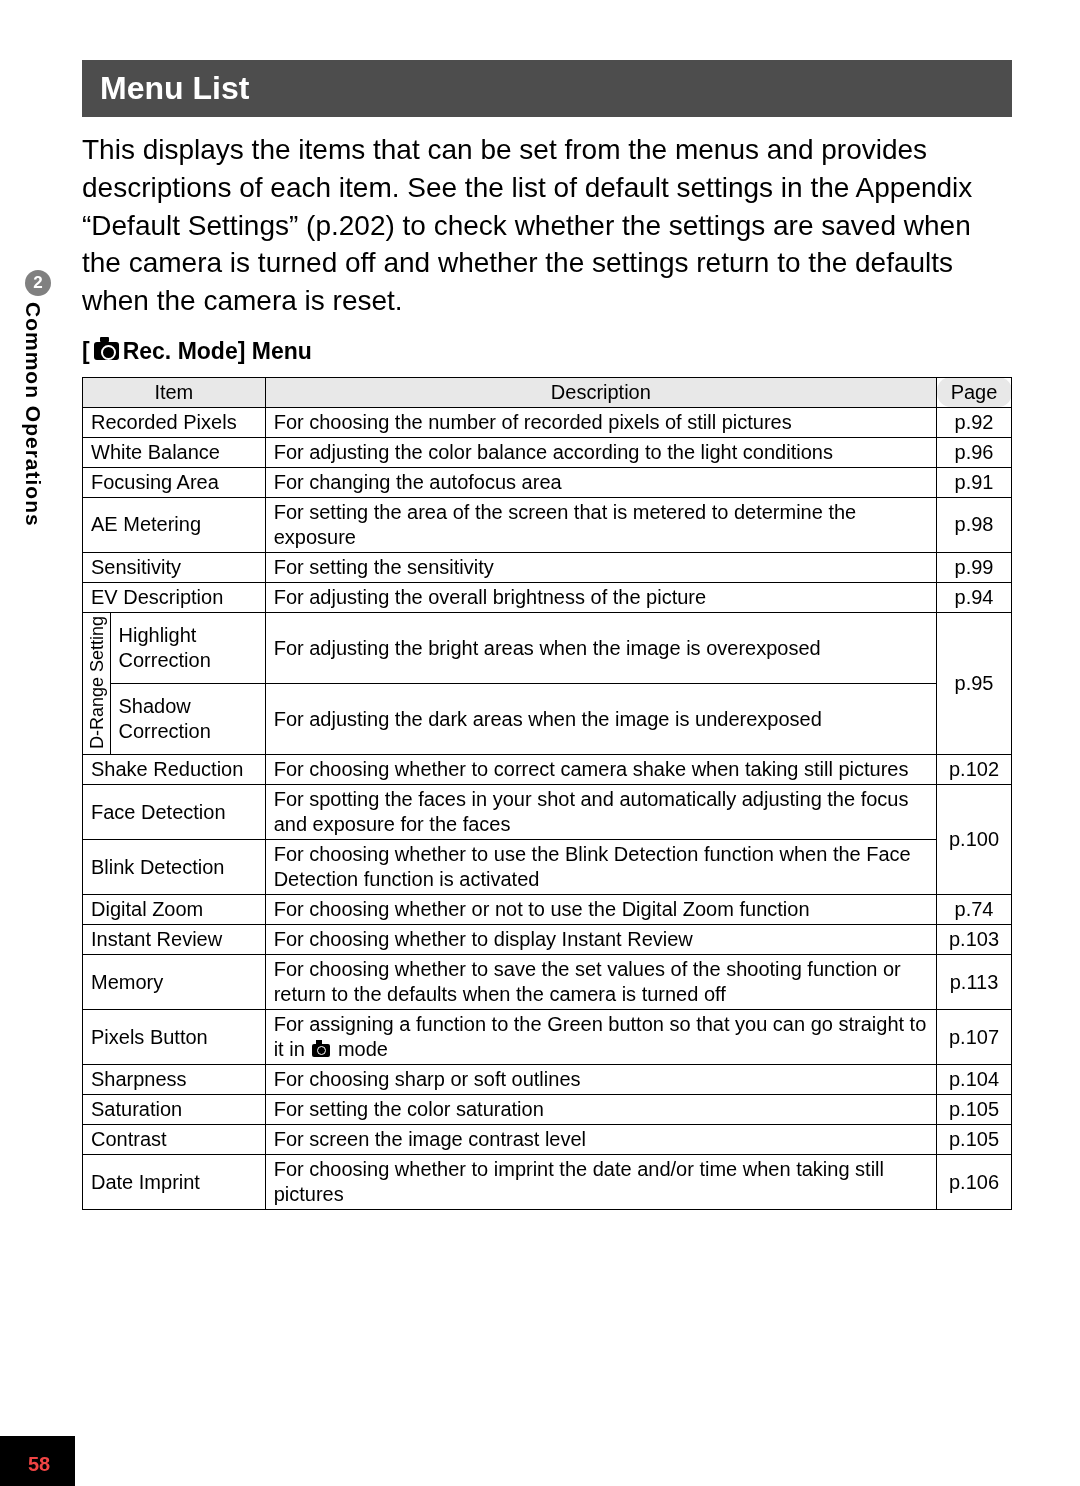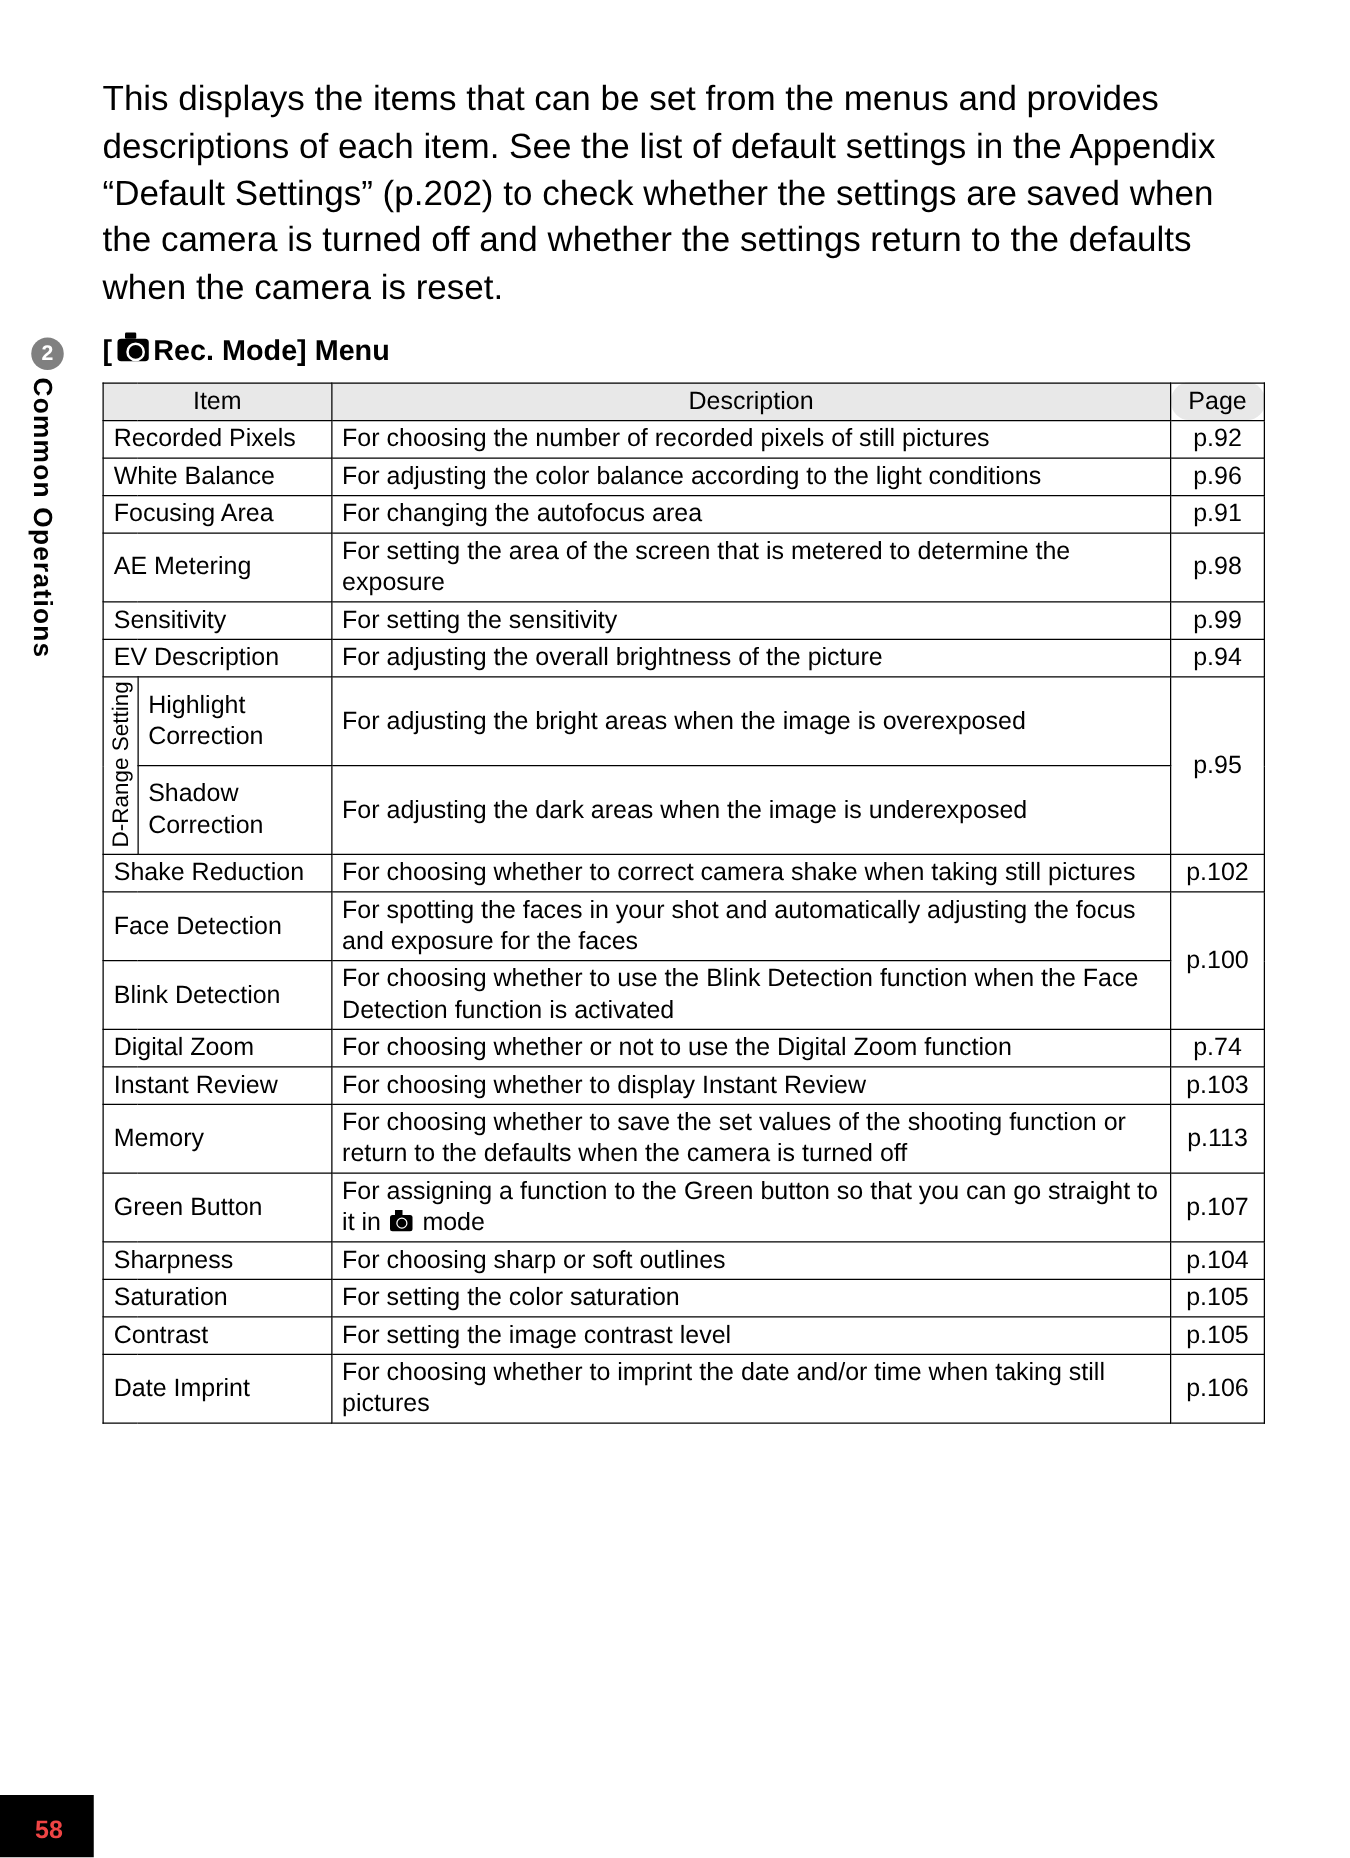--- a/index.html
+++ b/index.html
@@ -161,20 +161,21 @@
 
 <div class="left-strip"></div>
 <div class="page-number">58</div>
 
 <div class="side-tab">
   <div class="side-circle">2</div>
   <div class="side-text">Common Operations</div>
 </div>
 
 <div class="content">
+  <div class="title-bar">Menu List</div>
   <p class="intro">This displays the items that can be set from the menus and provides descriptions of each item. See the list of default settings in the Appendix “Default Settings” (p.202) to check whether the settings are saved when the camera is turned off and whether the settings return to the defaults when the camera is reset.</p>
 
   <div class="subhead">
     <span>[</span>
     <span class="cam-icon"></span>
     <span> Rec. Mode] Menu</span>
   </div>
 
   <table class="menu">
     <tbody>
@@ -251,39 +252,39 @@
       <td colspan="2">Instant Review</td>
       <td>For choosing whether to display Instant Review</td>
       <td class="col-page">p.103</td>
     </tr>
     <tr>
       <td colspan="2">Memory</td>
       <td>For choosing whether to save the set values of the shooting function or return to the defaults when the camera is turned off</td>
       <td class="col-page">p.113</td>
     </tr>
     <tr>
-      <td colspan="2">Green Button</td>
+      <td colspan="2">Pixels Button</td>
       <td>
         <span>For assigning a function to the Green button so that you can go straight to it in </span><span class="inline-cam"></span><span> mode</span>
       </td>
       <td class="col-page">p.107</td>
     </tr>
     <tr>
       <td colspan="2">Sharpness</td>
       <td>For choosing sharp or soft outlines</td>
       <td class="col-page">p.104</td>
     </tr>
     <tr>
       <td colspan="2">Saturation</td>
       <td>For setting the color saturation</td>
       <td class="col-page">p.105</td>
     </tr>
     <tr>
       <td colspan="2">Contrast</td>
-      <td>For setting the image contrast level</td>
+      <td>For screen the image contrast level</td>
       <td class="col-page">p.105</td>
     </tr>
     <tr>
       <td colspan="2">Date Imprint</td>
       <td>For choosing whether to imprint the date and/or time when taking still pictures</td>
       <td class="col-page">p.106</td>
     </tr>
   </tbody>
     </table>
 </div>

